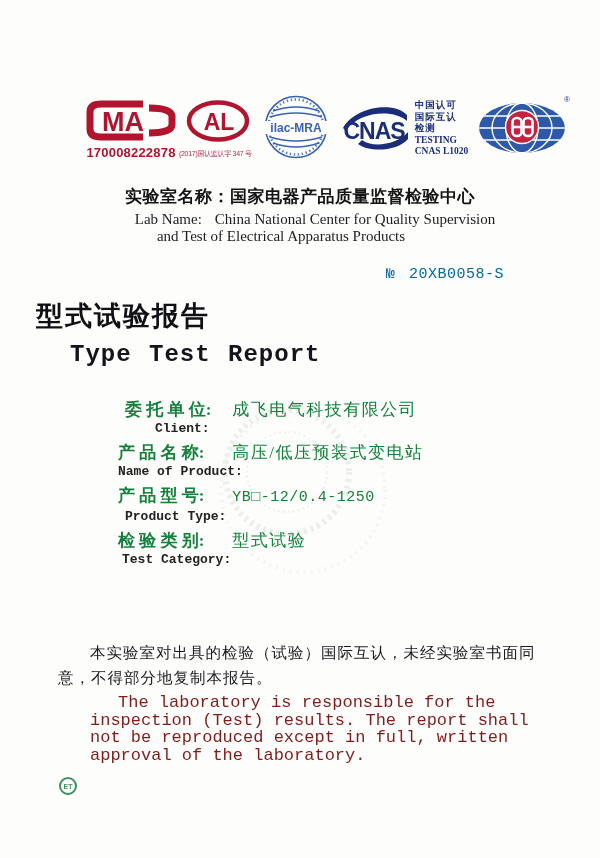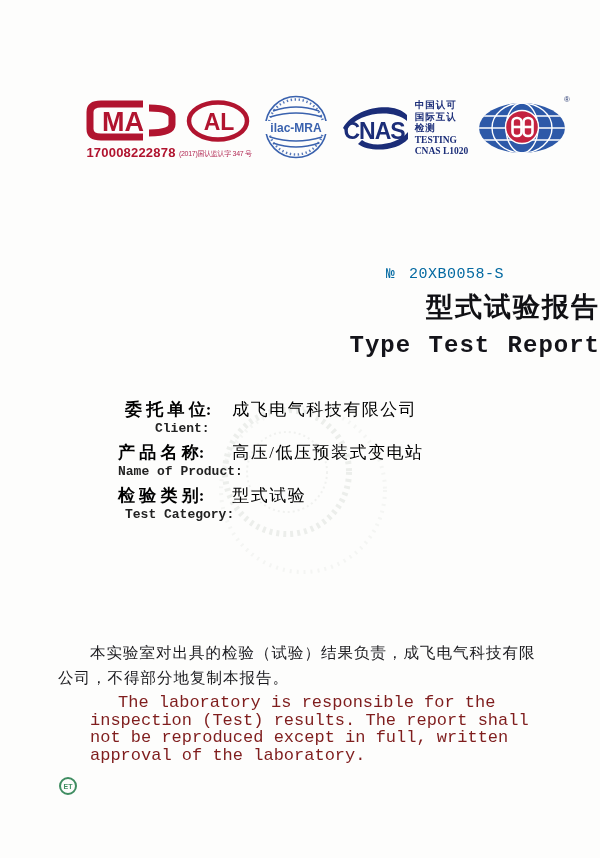--- a/index.html
+++ b/index.html
@@ -27,31 +27,31 @@
   .lab-zh{font-size:17px;font-weight:bold;letter-spacing:.5px;color:#141414;}
   .lab-en{font-size:15px;line-height:16.5px;margin-top:3px;}
   .lab-en-l1{padding-left:30px;}
   .lab-en-l1 .gap{margin-left:13px;}
   .lab-en-l2{padding-right:38px;}
 
   
   .report-no{position:absolute;top:266px;left:386px;font-family:"Liberation Mono","DejaVu Sans Mono",monospace;font-size:15px;letter-spacing:.5px;word-spacing:4px;color:#0369a1;}
 
   
-  .titles{position:absolute;top:289px;left:0;right:0;text-align:right;}
+  .titles{position:absolute;top:298px;left:0;right:0;text-align:left;}
   .title-zh{font-size:27px;font-weight:bold;letter-spacing:2px;color:#101014;padding-left:36px;}
   .title-en{font-family:"Liberation Mono","DejaVu Sans Mono",monospace;font-size:24px;font-weight:bold;letter-spacing:1px;word-spacing:2px;color:#14141a;padding-left:70px;margin-top:7px;}
 
   
   .watermark{position:absolute;top:395px;left:215px;width:220px;height:220px;pointer-events:none;}
 
   
   .fields{position:absolute;top:399px;left:118px;width:430px;}
   .field{margin-bottom:4px;}
-  .f-zh-line{line-height:21px;font-size:17px;color:#000000;}
+  .f-zh-line{line-height:21px;font-size:17px;color:#15803d;}
   .f-zh{display:inline-block;width:110px;font-weight:bold;}
   .f-value{letter-spacing:1.5px;}
   .f-value.mono{font-family:"Liberation Mono","DejaVu Sans Mono",monospace;font-size:15px;letter-spacing:.5px;}
   .f-en{font-family:"Liberation Mono","DejaVu Sans Mono",monospace;font-size:13px;line-height:18px;color:#222;font-weight:bold;}
   .field:nth-child(1) .f-zh{text-indent:7px;}
   .field:nth-child(1) .f-en{padding-left:37px;}
   .field:nth-child(3) .f-en{padding-left:7px;}
   .field:nth-child(4) .f-en{padding-left:4px;}
 
   
@@ -136,20 +136,27 @@
           <rect x="35.5" y="19" width="9" height="18" rx="4"></rect>
           <rect x="46.5" y="19" width="9" height="18" rx="4"></rect>
           <line x1="35.5" y1="28" x2="44.5" y2="28"></line>
           <line x1="46.5" y1="28" x2="55.5" y2="28"></line>
         </g>
       </svg>
       <span class="reg-mark">®</span>
     </div>
   </div>
 
+  <div class="lab">
+    <div class="lab-zh">实验室名称：国家电器产品质量监督检验中心</div>
+    <div class="lab-en">
+      <div class="lab-en-l1"><span>Lab Name:</span><span class="gap">China National Center for Quality Supervision</span></div>
+      <div class="lab-en-l2">and Test of Electrical Apparatus Products</div>
+    </div>
+  </div>
 
   <div class="report-no">№ 20XB0058-S</div>
 
   <div class="titles">
     <div class="title-zh">型式试验报告</div>
     <div class="title-en">Type Test Report</div>
   </div>
 
   <svg class="watermark" viewBox="0 0 220 220">
     <circle cx="72" cy="77" r="62" fill="none" stroke="#aab4aa" stroke-width="6" stroke-dasharray="3 4" opacity=".20"></circle>
@@ -168,29 +175,36 @@
     </div>
 
     <div class="field">
       <div class="f-zh-line">
         <span class="f-zh">产 品 名 称:</span>
         <span class="f-value">高压/低压预装式变电站</span>
       </div>
       <div class="f-en">Name of Product:</div>
     </div>
 
+    <div class="field">
+      <div class="f-zh-line">
+        <span class="f-zh">产 品 型 号:</span>
+        <span class="f-value mono">YB□-12/0.4-1250</span>
+      </div>
+      <div class="f-en">Product Type:</div>
+    </div>
 
     <div class="field">
       <div class="f-zh-line">
         <span class="f-zh">检 验 类 别:</span>
         <span class="f-value">型式试验</span>
       </div>
       <div class="f-en">Test Category:</div>
     </div>
 
   </div>
 
-  <div class="disc-zh">本实验室对出具的检验（试验）结果负责，成飞电气科技有限公司，不得部分地复制本报告。</div>
+  <div class="disc-zh">本实验室对出具的检验（试验）国际互认，未经实验室书面同意，不得部分地复制本报告。</div>
   <div class="disc-en">The laboratory is responsible for the inspection (Test) results. The report shall not be reproduced except in full, written approval of the laboratory.</div>
 
   <div class="green-seal">ET</div>
 
 </div>
 
 </body></html>

